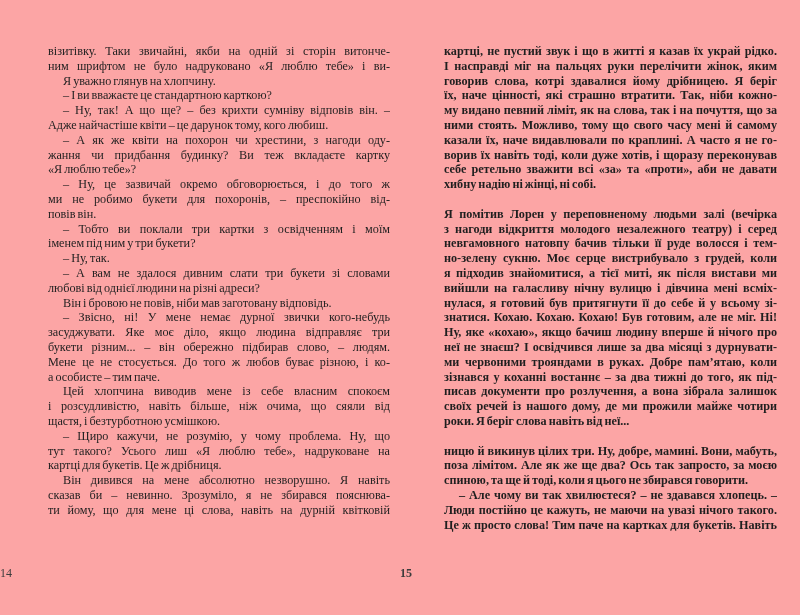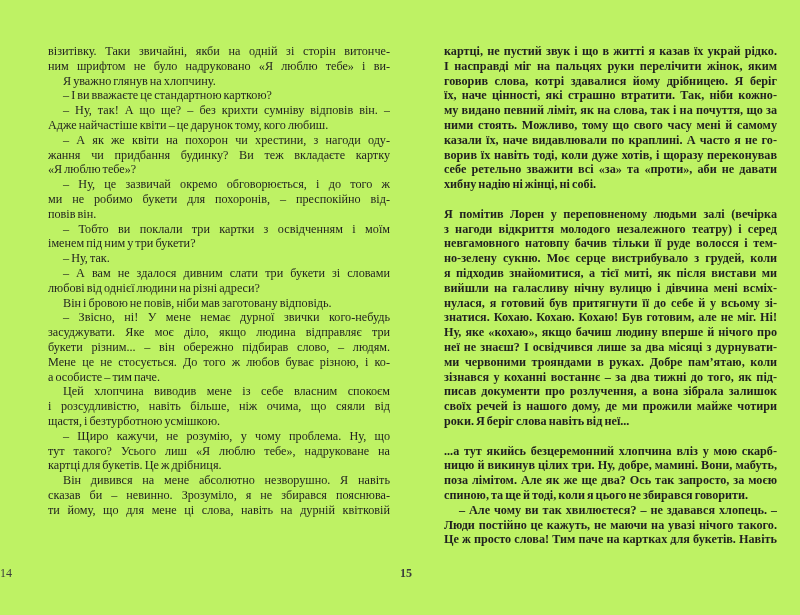--- a/index.html
+++ b/index.html
@@ -1,20 +1,20 @@
 <!DOCTYPE html>
 <html><head>
 <meta charset="utf-8">
 <style>
   html, body { margin: 0; padding: 0; background: #ffffff; }
   .spread {
     position: relative;
     width: 800px;
     height: 615px;
-    background: #bef264;
+    background: #fca5a5;
     font-family: "Liberation Serif", "DejaVu Serif", serif;
     color: #1f1f1f;
     overflow: hidden;
   }
   .page { position: absolute; top: 0; width: 400px; height: 615px; }
   .page-left  { left: 0; }
   .page-right { left: 400px; font-weight: bold; }
   .text-col { position: absolute; top: 44px; }
   .page-left  .text-col { left: 48px; width: 342px; }
   .page-right .text-col { left: 44px; width: 333px; }
@@ -101,21 +101,20 @@
         <div class="line j">нулася, я готовий був притягнути її до себе й у всьому зі-</div>
         <div class="line j">знатися. Кохаю. Кохаю. Кохаю! Був готовим, але не міг. Ні!</div>
         <div class="line j">Ну, яке «кохаю», якщо бачиш людину вперше й нічого про</div>
         <div class="line j">неї не знаєш? І освідчився лише за два місяці з дурнувати-</div>
         <div class="line j">ми червоними трояндами в руках. Добре пам’ятаю, коли</div>
         <div class="line j">зізнався у коханні востаннє – за два тижні до того, як під-</div>
         <div class="line j">писав документи про розлучення, а вона зібрала залишок</div>
         <div class="line j">своїх речей із нашого дому, де ми прожили майже чотири</div>
         <div class="line">роки. Я беріг слова навіть від неї...</div>
         <div class="line"></div>
-        <div class="line j">...а тут якийсь безцеремонний хлопчина вліз у мою скарб-</div>
         <div class="line j">ницю й викинув цілих три. Ну, добре, мамині. Вони, мабуть,</div>
         <div class="line j">поза лімітом. Але як же ще два? Ось так запросто, за моєю</div>
         <div class="line">спиною, та ще й тоді, коли я цього не збирався говорити.</div>
         <div class="line j ind">– Але чому ви так хвилюєтеся? – не здавався хлопець. –</div>
         <div class="line j">Люди постійно це кажуть, не маючи на увазі нічого такого.</div>
         <div class="line j">Це ж просто слова! Тим паче на картках для букетів. Навіть</div>
       </div>
     <div class="pagenum">15</div>
   </div>
 </div>

